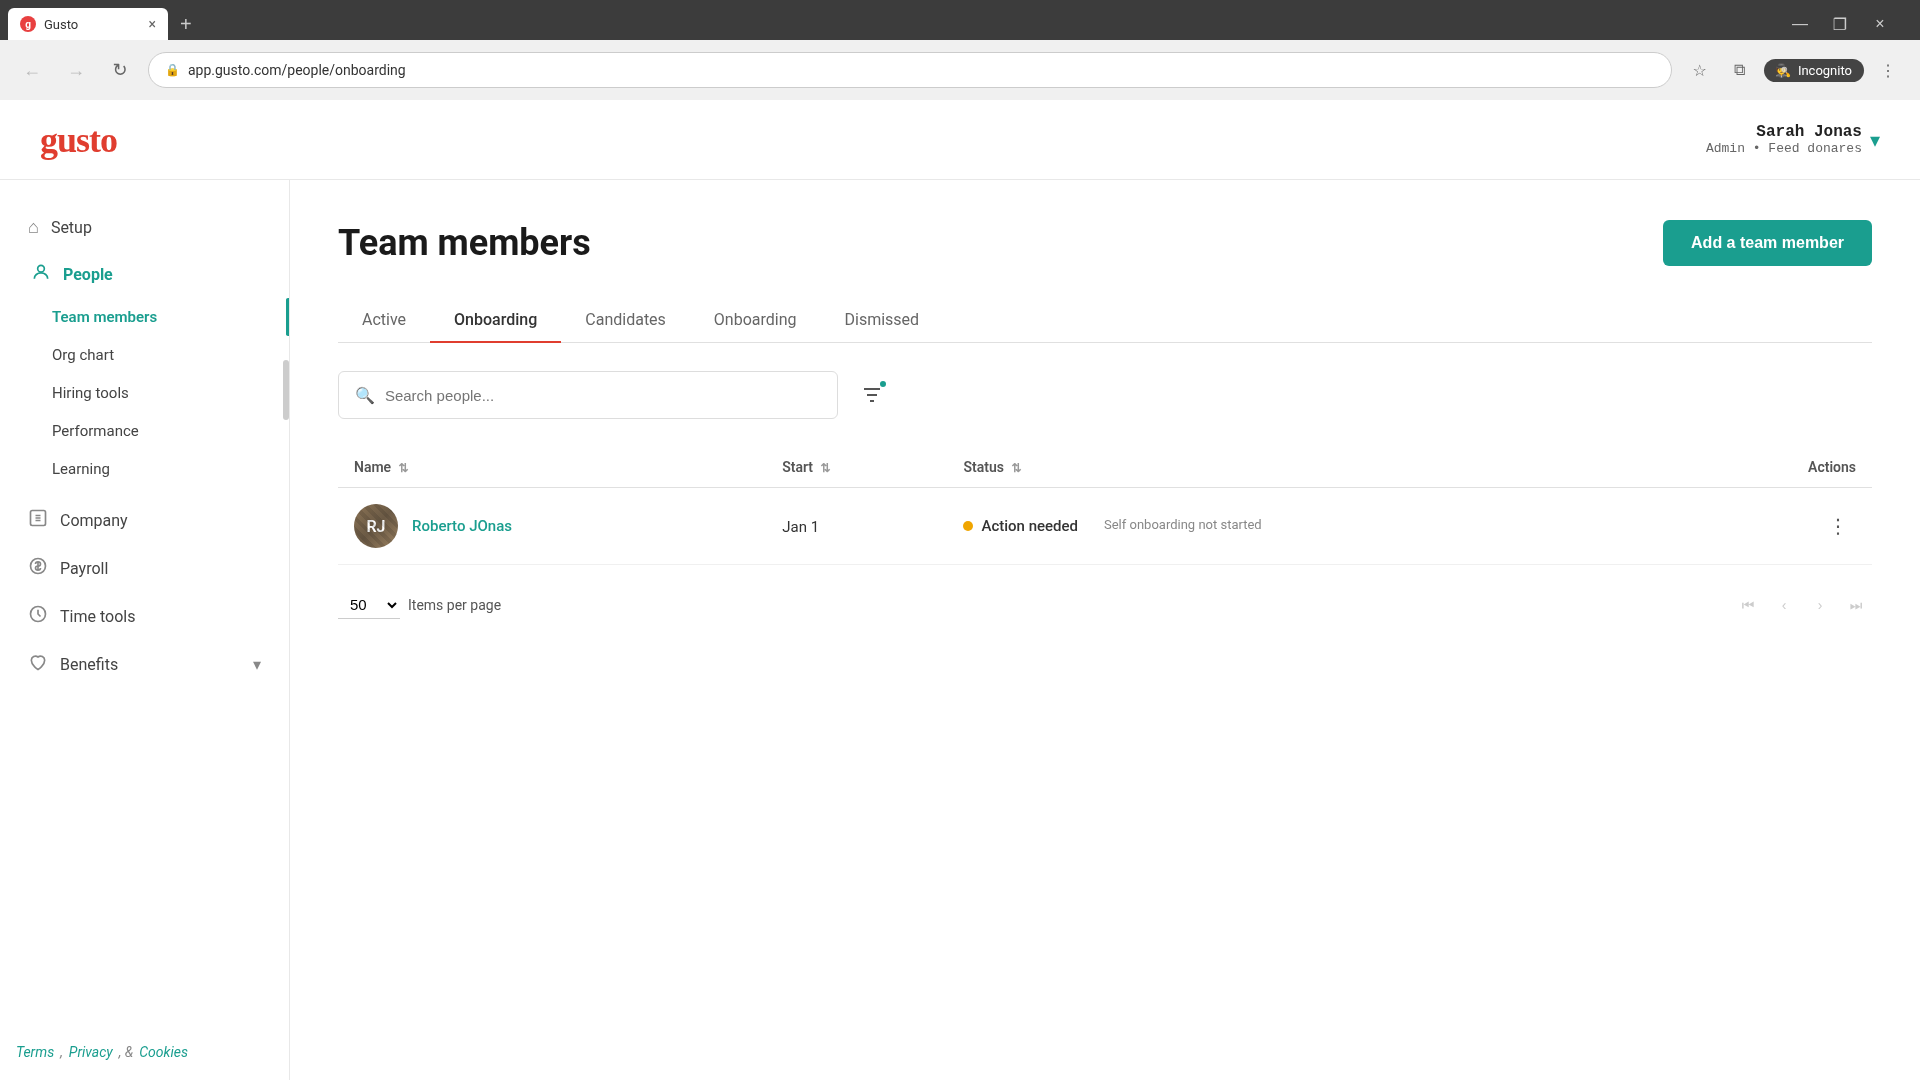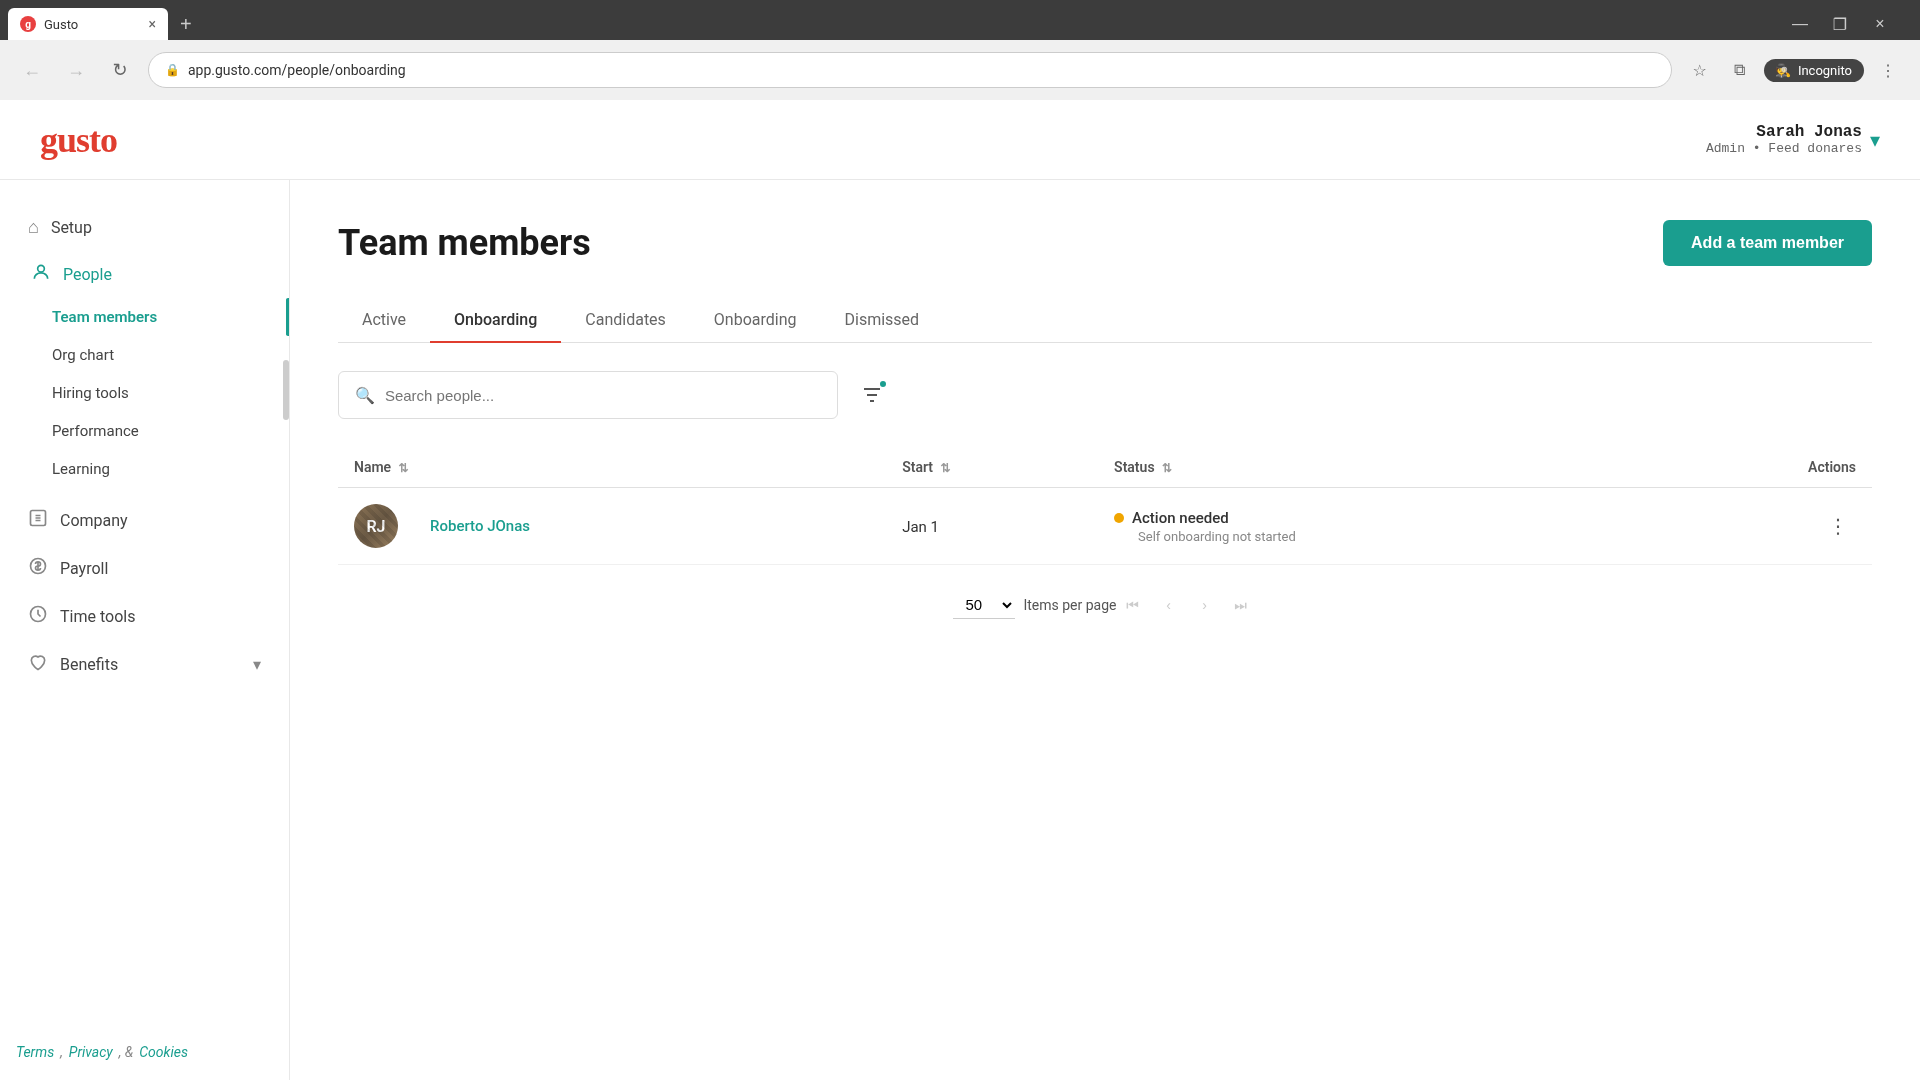--- a/index.html
+++ b/index.html
@@ -32,21 +32,21 @@
     .chevron-down { color: #1a9e8f; font-size: 20px; }
 
     
     .main-layout { display: flex; flex: 1; overflow: hidden; }
 
     
     .sidebar { width: 290px; background: #fff; border-right: 1px solid #e8e8e8; padding: 24px 0; overflow-y: auto; position: relative; }
     .sidebar-scroll { position: absolute; right: 0; top: 0; width: 6px; height: 100%; }
     .sidebar-scrollbar { width: 6px; height: 60px; background: #ccc; border-radius: 3px; position: absolute; top: 20%; }
     .sidebar-item { display: flex; align-items: center; gap: 12px; padding: 12px 28px; cursor: pointer; font-size: 16px; color: #444; transition: background 0.1s; }
-    .sidebar-item.active { color: #1a9e8f; font-weight: 400; padding-left: 31px; }
+    .sidebar-item.active { color: #1a9e8f; font-weight: 700; padding-left: 31px; }
     .sidebar-item .sidebar-icon { font-size: 18px; color: #888; }
     .sidebar-item.active .sidebar-icon { color: #1a9e8f; }
     .sidebar-sub-item { display: flex; align-items: center; padding: 10px 28px 10px 52px; cursor: pointer; font-size: 15px; color: #444; position: relative; }
     .sidebar-sub-item.active { color: #1a9e8f; font-weight: 600; }
     .sidebar-sub-item.active::after { content: ''; position: absolute; right: 0; top: 0; height: 100%; width: 3px; background: #1a9e8f; border-radius: 2px 0 0 2px; }
     .sidebar-active-indicator { position: absolute; right: 0; top: 50%; transform: translateY(-50%); width: 3px; height: 36px; background: #1a9e8f; border-radius: 2px; }
 
     
     .content { flex: 1; padding: 40px 48px; overflow-y: auto; background: #fff; }
     .content-header { display: flex; align-items: center; justify-content: space-between; margin-bottom: 32px; }
@@ -64,34 +64,34 @@
     .search-icon { color: #999; font-size: 16px; }
     .search-input { border: none; outline: none; font-size: 15px; color: #333; flex: 1; background: transparent; }
     .filter-btn { width: 44px; height: 44px; display: flex; align-items: center; justify-content: center; cursor: pointer; position: relative; }
     .filter-dot { position: absolute; top: 6px; right: 6px; width: 10px; height: 10px; background: #1a9e8f; border-radius: 50%; border: 2px solid #fff; }
 
     
     .table { width: 100%; border-collapse: collapse; }
     .table th { text-align: left; padding: 12px 16px; font-size: 14px; font-weight: 600; color: #555; border-bottom: 1px solid #e0e0e0; }
     .table th .sort-icon { color: #999; margin-left: 4px; font-size: 12px; }
     .table td { padding: 16px 16px; border-bottom: 1px solid #f0f0f0; vertical-align: middle; }
-    .member-cell { display: flex; align-items: center; gap: 32px; }
+    .member-cell { display: flex; align-items: center; gap: 14px; }
     .member-avatar { width: 44px; height: 44px; border-radius: 50%; background: #8B7355; display: flex; align-items: center; justify-content: center; overflow: hidden; }
     .avatar-initials { font-size: 16px; font-weight: 600; color: #fff; }
     .member-name-link { color: #1a9e8f; font-size: 15px; font-weight: 500; text-decoration: none; }
     .start-date { font-size: 15px; color: #333; }
-    .status-cell { display: flex; flex-direction: column; gap: 2px; }
+    .status-cell { display: flex; flex-direction: row; gap: 2px; }
     .status-main { display: flex; align-items: center; gap: 8px; font-size: 15px; color: #333; font-weight: 500; }
     .status-dot { width: 10px; height: 10px; border-radius: 50%; background: #f0a500; flex-shrink: 0; }
     .status-sub { font-size: 13px; color: #888; margin-left: 24px; }
     .actions-cell { text-align: right; }
     .action-menu-btn { background: none; border: none; cursor: pointer; font-size: 20px; color: #555; padding: 4px 8px; border-radius: 4px; }
 
     
-    .pagination-row { display: flex; align-items: center; justify-content: center; padding: 16px 0; margin-top: 8px; }
+    .pagination-row { display: flex; align-items: center; justify-content: space-between; padding: 16px 0; margin-top: 8px; }
     .items-per-page { display: flex; align-items: center; gap: 8px; }
     .per-page-select { border: none; border-bottom: 1px solid #ccc; padding: 4px 8px; font-size: 15px; background: transparent; cursor: pointer; min-width: 60px; }
     .per-page-label { font-size: 14px; color: #555; }
     .pagination-nav { display: flex; align-items: center; gap: 4px; }
     .page-nav-btn { width: 32px; height: 32px; display: flex; align-items: center; justify-content: center; cursor: pointer; color: #999; font-size: 14px; border: none; background: none; border-radius: 4px; }
     .page-nav-btn.disabled { color: #ccc; cursor: default; }
     .footer-links { font-size: 14px; color: #888; display: flex; gap: 6px; flex-wrap: wrap; }
     .footer-link { color: #1a9e8f; text-decoration: none; cursor: pointer; }
 
     

